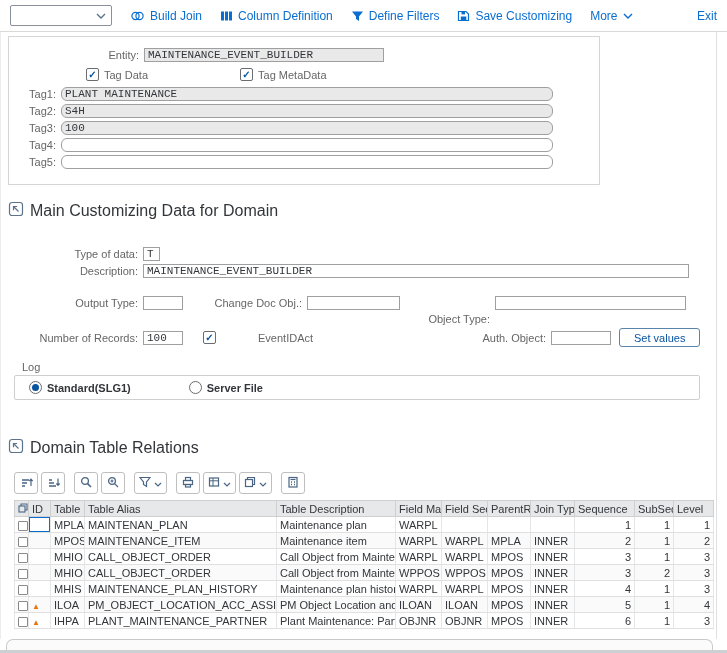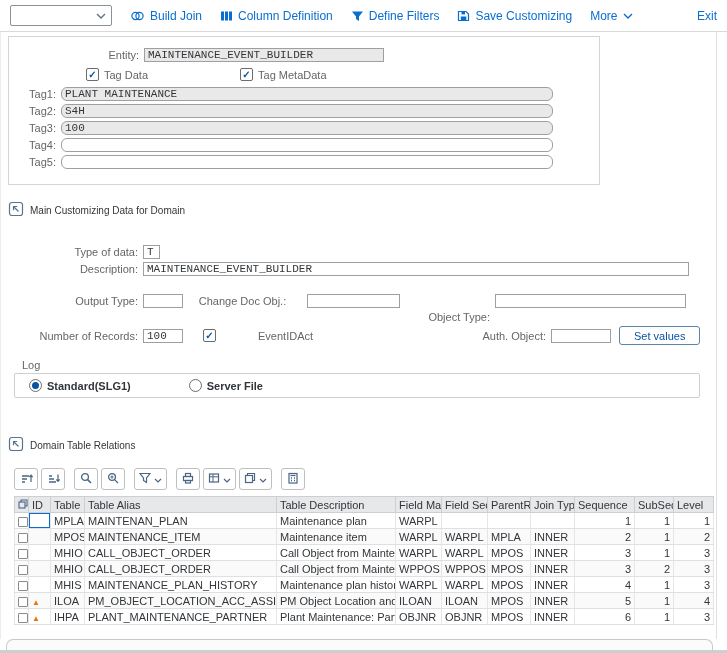--- a/index.html
+++ b/index.html
@@ -39,28 +39,28 @@
   .cbrow { margin:6px 0 6px 77px; display:flex; gap:92px; }
 
   .checkbox { display:flex; align-items:center; gap:5px; cursor:pointer; color:#666; }
   .cbox { width:13px; height:13px; border:1px solid #6a6d70; border-radius:2px;
     background:#fff; display:flex; align-items:center; justify-content:center;
     font-size:10px; color:#0854a0; line-height:1; }
   .cbox::before { content:""; }
   .checked .cbox::before { content:"\2713"; font-weight:bold; }
 
   .section-hdr { display:flex; align-items:center; gap:6px; margin:16px 0 0 8px;
-    color:#32363a; font-size:10px; }
+    color:#32363a; font-size:16px; }
 
   .domain-rows { margin-top:26px; }
   .w143 { width:143px; }
   .f-type { width:17px; }
   .f-desc { width:546px; }
   .f-output { width:40px; }
-  .lbl-chgdoc { width:124px;text-align:center; }
+  .lbl-chgdoc { width:124px; }
   .f-chgdoc { width:93px; }
   .lbl-objtype { width:95px;margin-top:32px; }
   .f-objtype { width:191px; }
   .f-records { width:40px; }
   .cb-eventid { margin-left:20px; color:#666;gap:42px; }
   .lbl-auth { width:238px; }
   .f-auth { width:60px; }
   .btn { margin-left:8px; height:19px; padding:0 14px; border:1px solid #5b84ab;
     border-radius:3px; background:#fff; color:#0854a0; font-size:11px;
     display:flex; align-items:center; cursor:pointer; }

